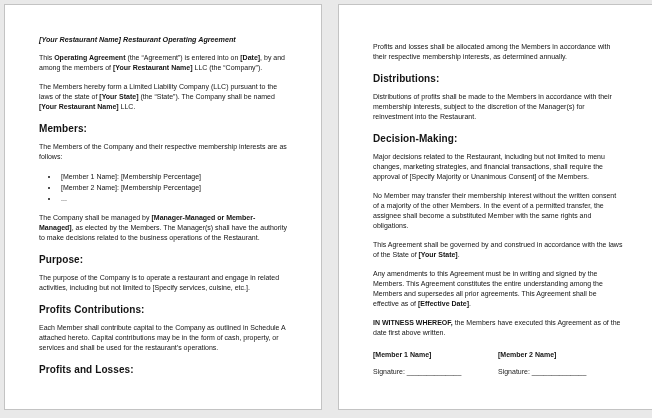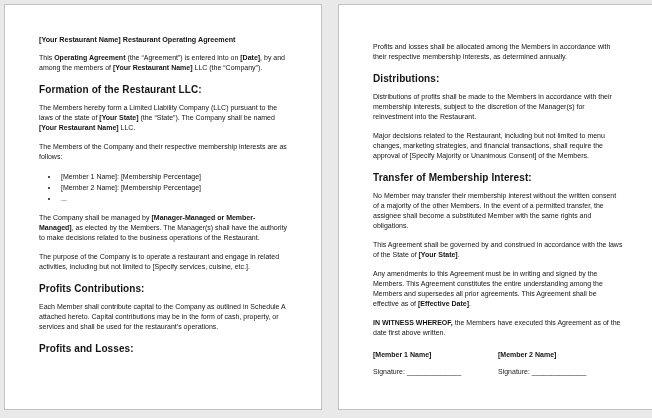--- a/index.html
+++ b/index.html
@@ -46,54 +46,55 @@
   .sig-name { font-weight: bold; margin: 0 0 9px 0; }
   .sig-line { margin: 0 0 8px 0; line-height: 10px; color: #1c1c1c; }
 </style>
 </head>
 <body>
 
 <div class="canvas">
 
   <div class="page page-left">
     <div class="content">
-      <p class="doc-title"><span style="font-weight: bold;">[Your Restaurant Name] Restaurant Operating Agreement</span></p>
+      <p class="doc-title"><span style="font-weight: bold; font-style: italic;">[Your Restaurant Name] Restaurant Operating Agreement</span></p>
       <p class="para"><span>This </span><span style="font-weight: bold;">Operating Agreement</span><span> (the “Agreement”) is entered into on </span><span style="font-weight: bold;">[Date]</span><span>, by and among the members of </span><span style="font-weight: bold;">[Your Restaurant Name]</span><span> LLC (the “Company”).</span></p>
 
-      <h2 class="heading">Formation of the Restaurant LLC:</h2>
       <p class="para"><span>The Members hereby form a Limited Liability Company (LLC) pursuant to the laws of the state of </span><span style="font-weight: bold;">[Your State]</span><span> (the “State”). The Company shall be named </span><span style="font-weight: bold;">[Your Restaurant Name]</span><span> LLC.</span></p>
 
+      <h2 class="heading">Members:</h2>
       <p class="para"><span>The Members of the Company and their respective membership interests are as follows:</span></p>
       <ul class="bullets">
         <li>[Member 1 Name]: [Membership Percentage]</li>
         <li>[Member 2 Name]: [Membership Percentage]</li>
         <li>...</li>
       </ul>
 
       <p class="para"><span>The Company shall be managed by </span><span style="font-weight: bold;">[Manager-Managed or Member-Managed]</span><span>, as elected by the Members. The Manager(s) shall have the authority to make decisions related to the business operations of the Restaurant.</span></p>
 
+      <h2 class="heading">Purpose:</h2>
       <p class="para"><span>The purpose of the Company is to operate a restaurant and engage in related activities, including but not limited to [Specify services, cuisine, etc.].</span></p>
 
       <h2 class="heading">Profits Contributions:</h2>
       <p class="para"><span>Each Member shall contribute capital to the Company as outlined in Schedule A attached hereto. Capital contributions may be in the form of cash, property, or services and shall be used for the restaurant’s operations.</span></p>
 
       <h2 class="heading">Profits and Losses:</h2>
     </div>
   </div>
 
   <div class="page page-right">
     <div class="content">
       <p class="para"><span>Profits and losses shall be allocated among the Members in accordance with their respective membership interests, as determined annually.</span></p>
 
       <h2 class="heading">Distributions:</h2>
       <p class="para"><span>Distributions of profits shall be made to the Members in accordance with their membership interests, subject to the discretion of the Manager(s) for reinvestment into the Restaurant.</span></p>
 
+      <h2 class="heading">Decision-Making:</h2>
       <p class="para"><span>Major decisions related to the Restaurant, including but not limited to menu changes, marketing strategies, and financial transactions, shall require the approval of [Specify Majority or Unanimous Consent] of the Members.</span></p>
 
-      <h2 class="heading">Transfer of Membership Interest:</h2>
       <p class="para"><span>No Member may transfer their membership interest without the written consent of a majority of the other Members. In the event of a permitted transfer, the assignee shall become a substituted Member with the same rights and obligations.</span></p>
 
       <p class="para"><span>This Agreement shall be governed by and construed in accordance with the laws of the State of </span><span style="font-weight: bold;">[Your State]</span><span>.</span></p>
 
       <p class="para"><span>Any amendments to this Agreement must be in writing and signed by the Members. This Agreement constitutes the entire understanding among the Members and supersedes all prior agreements. This Agreement shall be effective as of </span><span style="font-weight: bold;">[Effective Date]</span><span>.</span></p>
 
       <p class="para"><span style="font-weight: bold;">IN WITNESS WHEREOF,</span><span> the Members have executed this Agreement as of the date first above written.</span></p>
 
       <div class="sig-block">
         <div class="sig-col">

